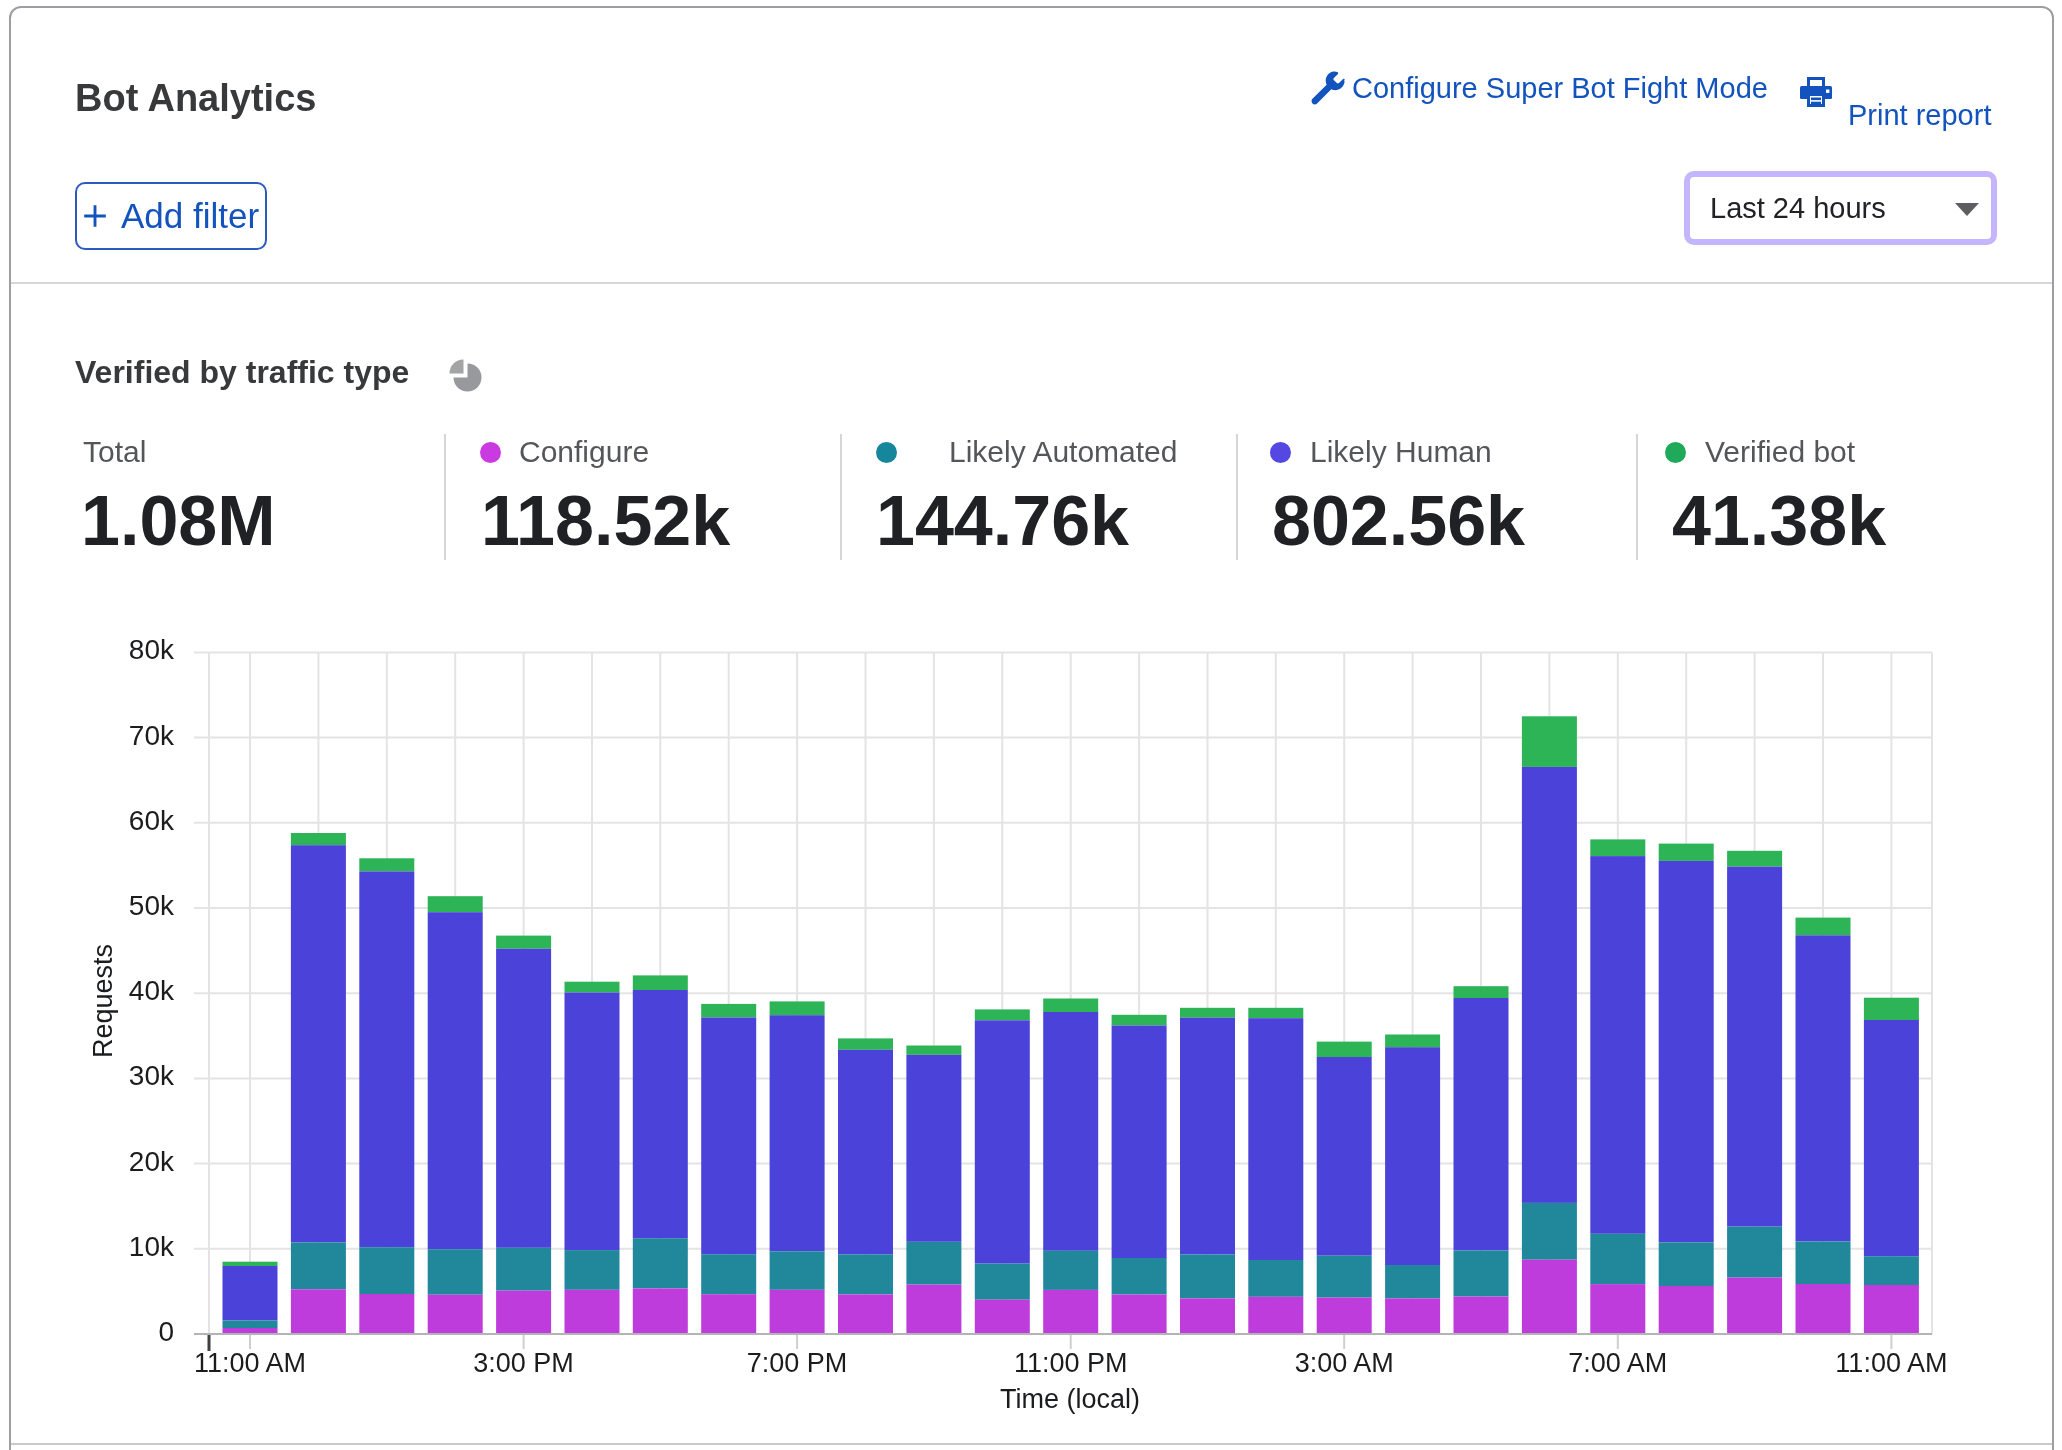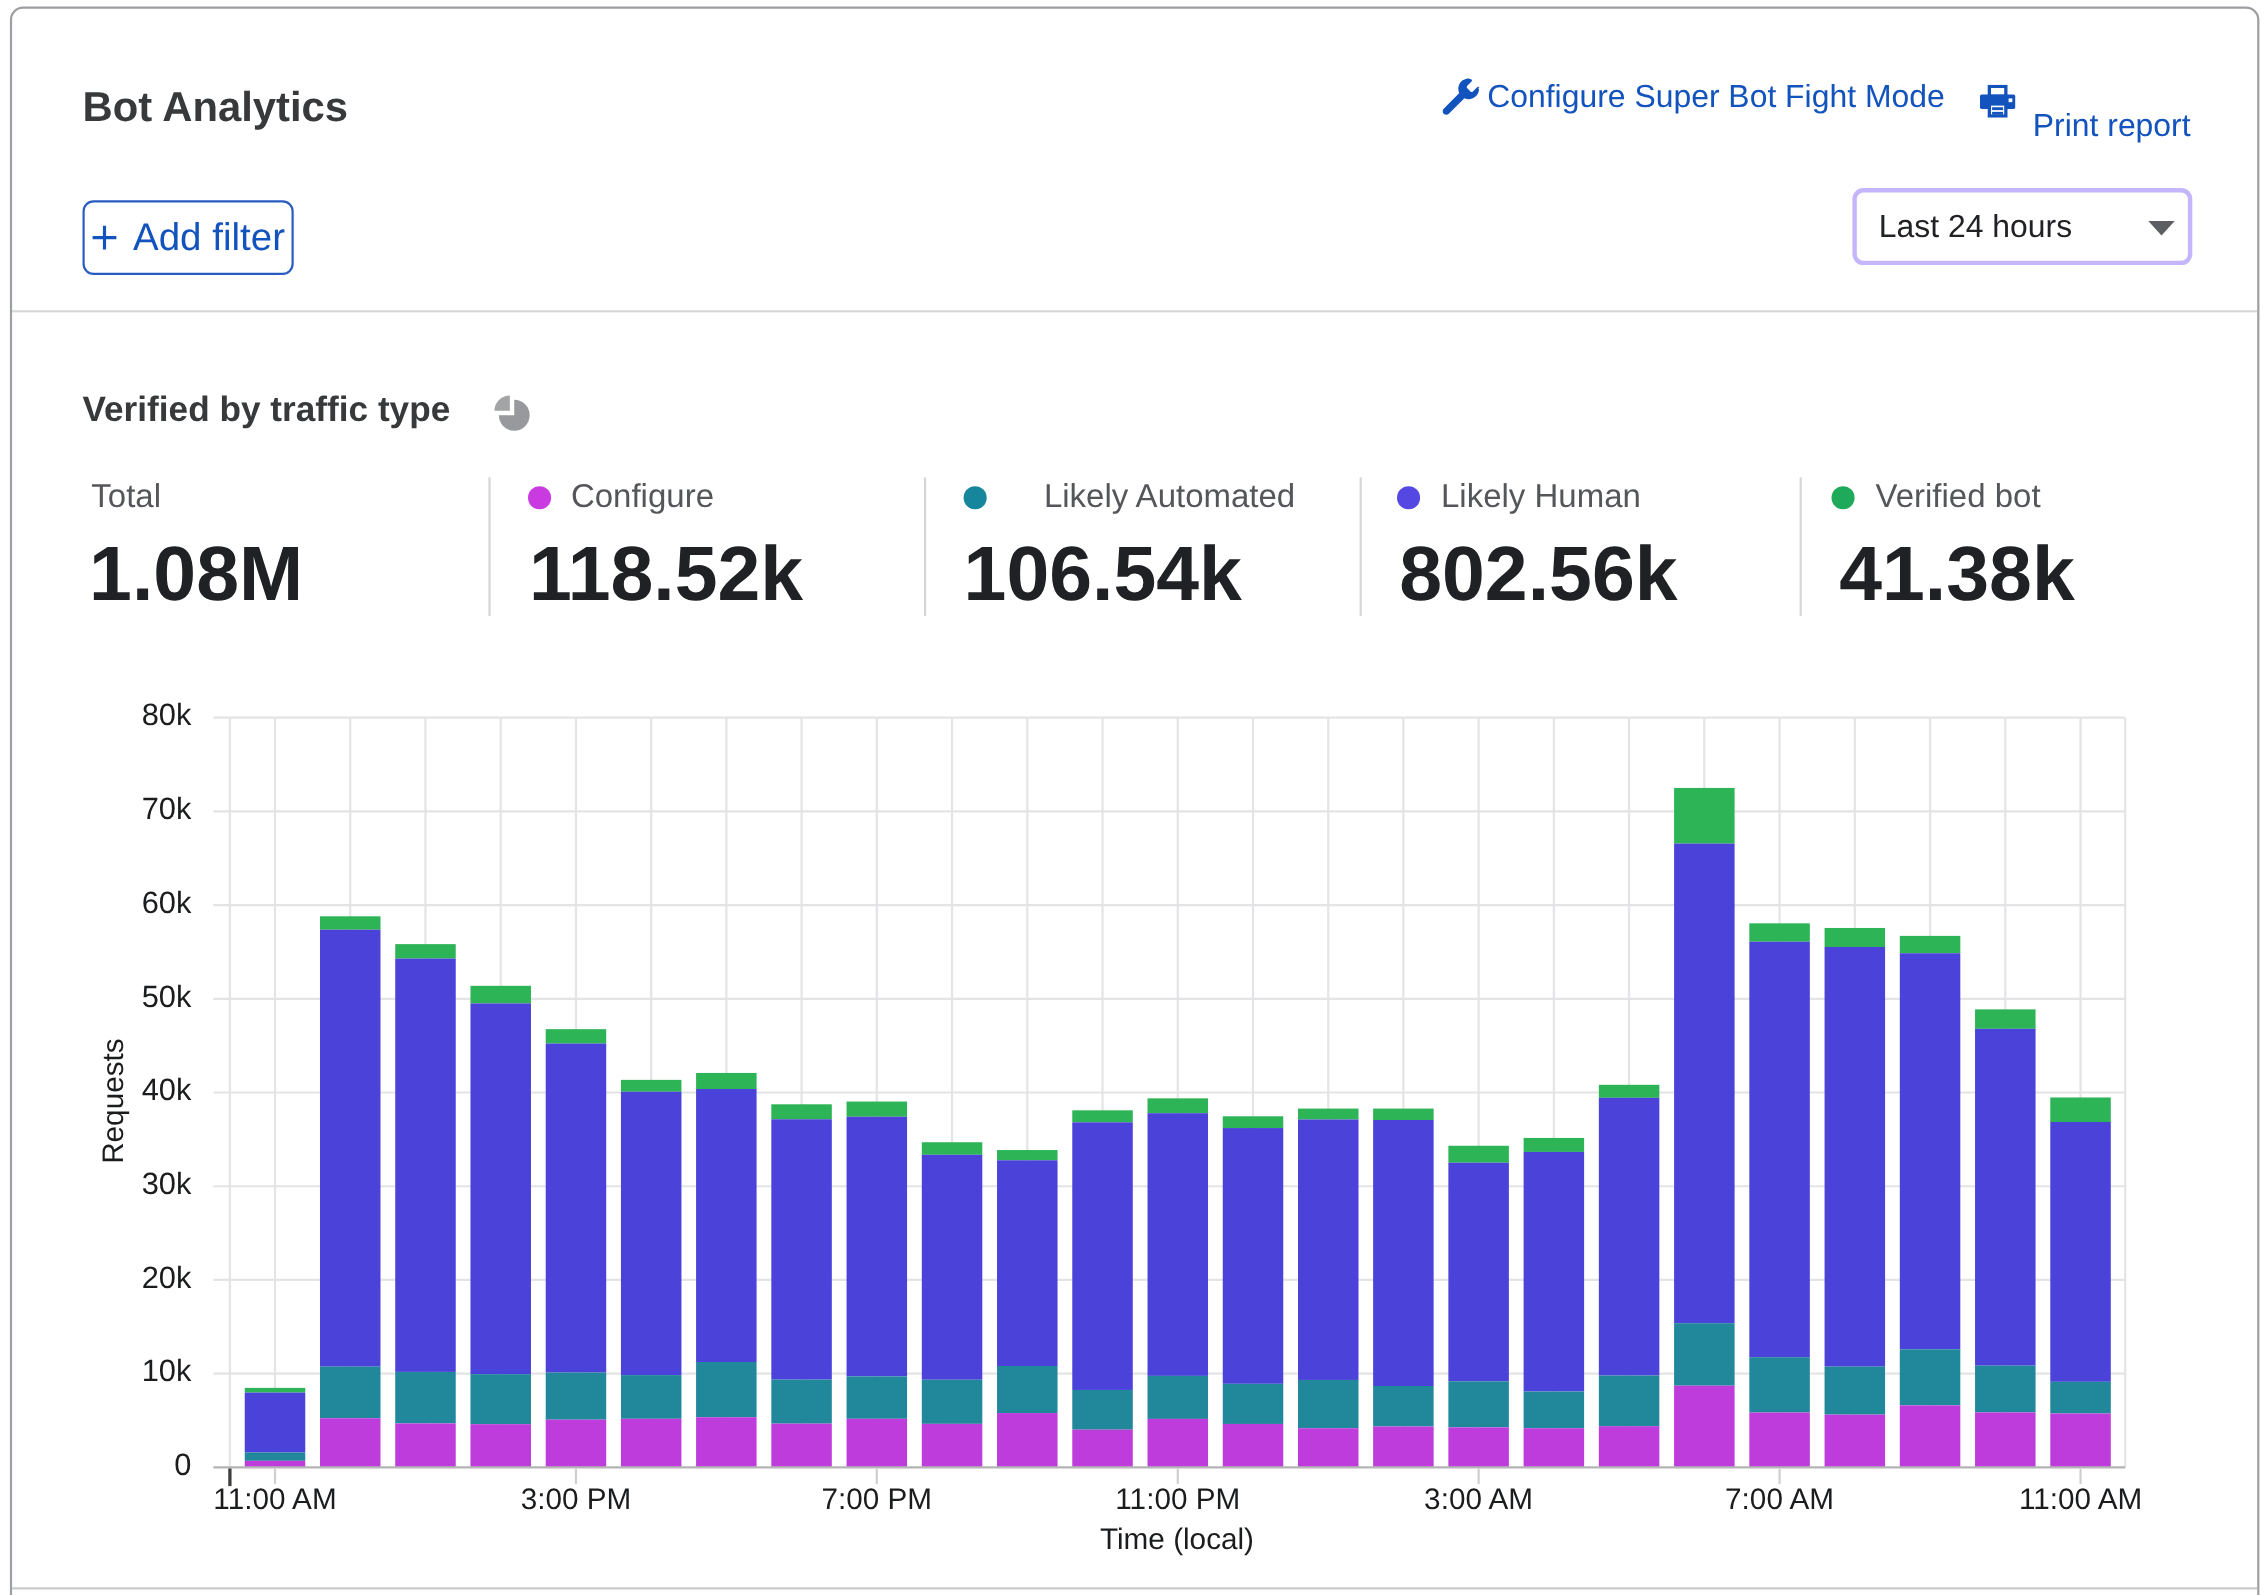--- a/index.html
+++ b/index.html
@@ -4,21 +4,21 @@
 <style>
   html,body{margin:0;padding:0;background:#fff;}
   body{width:2062px;height:1450px;position:relative;font-family:"Liberation Sans",sans-serif;overflow:hidden;}
   .abs{position:absolute;}
   .card{left:9px;top:6px;width:2041px;height:1700px;border:2px solid #9c9ea1;border-radius:12px;}
   .h1{left:75px;top:79px;font-size:38px;font-weight:700;color:#37393b;line-height:1;}
   .toplink{top:74px;font-size:29px;color:#1353bd;line-height:1;}
   .divider{left:11px;top:282px;width:2041px;height:2px;background:#d5d6d8;}
   .btn{left:75px;top:182px;width:188px;height:64px;border:2px solid #2a5cc0;border-radius:10px;
        display:flex;align-items:center;justify-content:center;color:#1353bd;font-size:35px;}
-  .sel{left:1684px;top:171px;width:281px;height:62px;border:4px solid #c4b5fd;border-radius:10px;
+  .sel{left:1684px;top:171px;width:281px;height:62px;border:6px solid #c4b5fd;border-radius:10px;
        display:flex;align-items:center;color:#212225;font-size:29px;padding-left:20px;}
   .caret{width:0;height:0;border-left:12px solid transparent;border-right:12px solid transparent;
          border-top:13px solid #5c5e61;position:absolute;left:265px;top:26px;}
   .h2{left:75px;top:356px;font-size:32px;font-weight:700;color:#37393b;line-height:1;}
   .statlabel{font-size:30px;color:#54565a;line-height:1;}
   .statval{font-size:70px;font-weight:700;color:#202124;line-height:1;}
   .vdiv{top:434px;width:2px;height:126px;background:#d5d6d8;}
   .dot{width:21px;height:21px;border-radius:50%;top:442px;}
 </style>
 </head>
@@ -58,21 +58,21 @@
 <div class="abs statval" style="left:81px;top:486px">1.08M</div>
 
 <div class="abs vdiv" style="left:444px"></div>
 <span class="abs dot" style="left:480px;background:#c93ae1"></span>
 <div class="abs statlabel" style="left:519px;top:437px">Configure</div>
 <div class="abs statval" style="left:481px;top:486px">118.52k</div>
 
 <div class="abs vdiv" style="left:840px"></div>
 <span class="abs dot" style="left:876px;background:#15869c"></span>
 <div class="abs statlabel" style="left:949px;top:437px">Likely Automated</div>
-<div class="abs statval" style="left:876px;top:486px">106.54k</div>
+<div class="abs statval" style="left:876px;top:486px">144.76k</div>
 
 <div class="abs vdiv" style="left:1236px"></div>
 <span class="abs dot" style="left:1270px;background:#5447e2"></span>
 <div class="abs statlabel" style="left:1310px;top:437px">Likely Human</div>
 <div class="abs statval" style="left:1272px;top:486px">802.56k</div>
 
 <div class="abs vdiv" style="left:1636px"></div>
 <span class="abs dot" style="left:1665px;background:#1fa95a"></span>
 <div class="abs statlabel" style="left:1705px;top:437px">Verified bot</div>
 <div class="abs statval" style="left:1672px;top:486px">41.38k</div>

